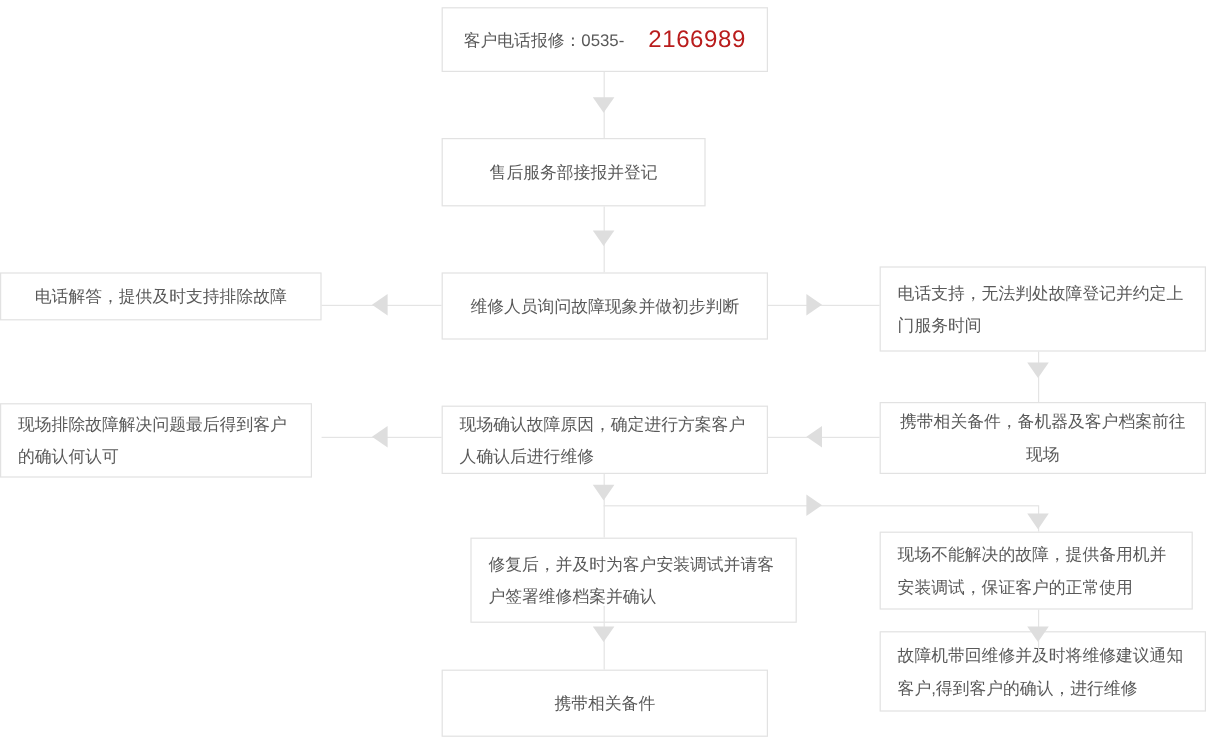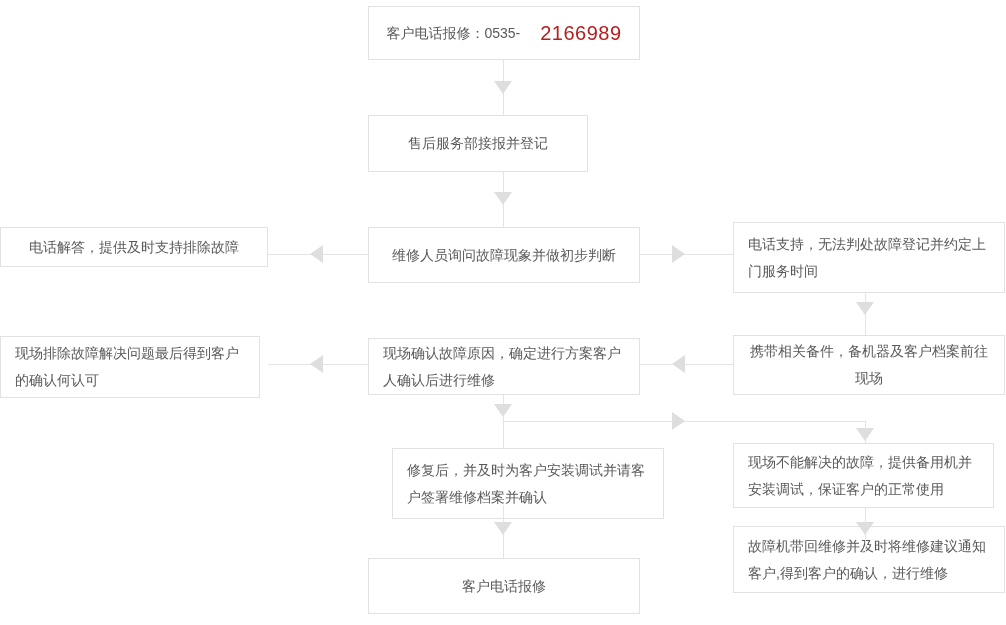--- a/index.html
+++ b/index.html
@@ -90,21 +90,21 @@
   </div>
   <div class="node" id="n-register">售后服务部接报并登记</div>
   <div class="node" id="n-inquiry">维修人员询问故障现象并做初步判断</div>
   <div class="node" id="n-phone-answer">电话解答，提供及时支持排除故障</div>
   <div class="node multiline" id="n-phone-support">电话支持，无法判处故障登记并约定上门服务时间</div>
   <div class="node multiline" id="n-onsite-resolve">现场排除故障解决问题最后得到客户的确认何认可</div>
   <div class="node" id="n-bring-parts">携带相关备件，备机器及客户档案前往现场</div>
   <div class="node multiline" id="n-onsite-confirm">现场确认故障原因，确定进行方案客户人确认后进行维修</div>
   <div class="node multiline" id="n-repair-install">修复后，并及时为客户安装调试并请客户签署维修档案并确认</div>
   <div class="node multiline" id="n-backup-machine">现场不能解决的故障，提供备用机并安装调试，保证客户的正常使用</div>
-  <div class="node" id="n-archive">客户电话报修</div>
+  <div class="node" id="n-archive">携带相关备件</div>
   <div class="node multiline" id="n-return-repair">故障机带回维修并及时将维修建议通知客户,得到客户的确认，进行维修</div>
 
   <div class="vline" id="l1"></div>
   <div class="tri tri-down" id="t1"></div>
 
   <div class="vline" id="l2"></div>
   <div class="tri tri-down" id="t2"></div>
 
   <div class="hline" id="l3"></div>
   <div class="tri tri-left" id="t3"></div>

